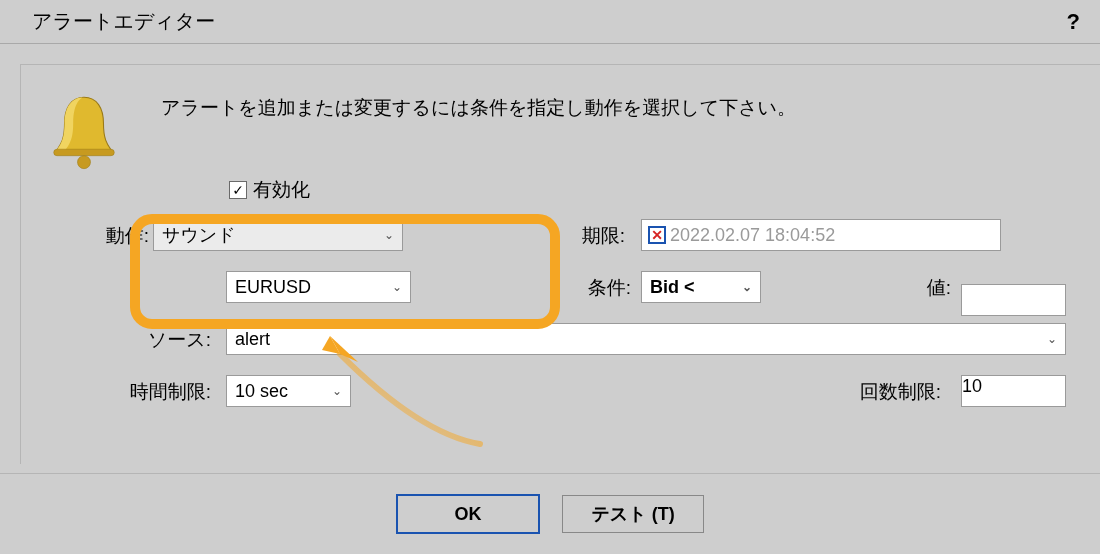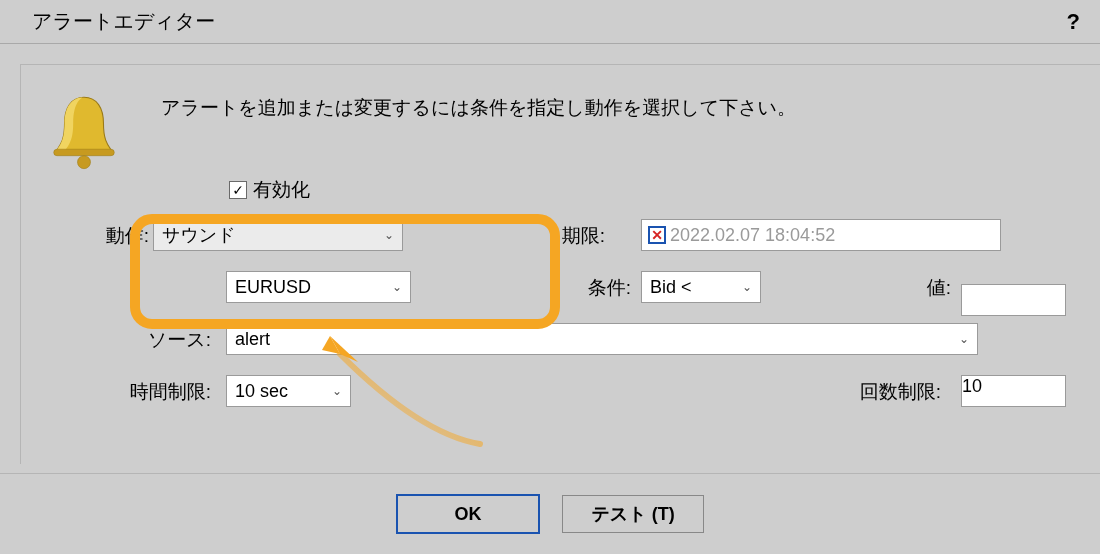--- a/index.html
+++ b/index.html
@@ -290,55 +290,55 @@
 
         <div class="row">
           <span class="lbl" style="left:-62px; width:130px;">動作:</span>
           <div class="ctl" style="left:72px;">
             <div class="combo flat" style="width:250px;">
               <span>サウンド</span>
               <span class="chev">⌄</span>
             </div>
           </div>
 
-          <span class="rlbl" style="left:464px; width:60px;">期限:</span>
+          <span class="rlbl" style="left:484px; width:60px;">期限:</span>
           <div class="expire-box" style="left:560px;">
             <span class="xmark">✕</span>
             <span>2022.02.07 18:04:52</span>
           </div>
         </div>
 
         <div class="row">
           <div class="ctl">
             <div class="combo" style="width:185px;">
               <span>EURUSD</span>
               <span class="chev">⌄</span>
             </div>
           </div>
 
           <span class="rlbl" style="left:490px; width:60px;">条件:</span>
           <div style="position:absolute; left:560px; top:0;">
-            <div class="combo" style="width:120px;">
+            <div class="combo" style="width:120px;font-weight:bold;">
               <span>Bid &lt;</span>
               <span class="chev">⌄</span>
             </div>
           </div>
 
           <span class="rlbl" style="left:830px; width:40px;">値:</span>
           <div style="position:absolute; left:880px; top:0;">
             <div class="textbox" style="width:105px;">
               <span></span>
             </div>
           </div>
         </div>
 
         <div class="row">
           <span class="lbl">ソース:</span>
           <div class="ctl">
-            <div class="combo" style="width:752px;">
+            <div class="combo" style="width:840px;">
               <span>alert</span>
               <span class="chev">⌄</span>
             </div>
           </div>
         </div>
 
         <div class="row">
           <span class="lbl">時間制限:</span>
           <div class="ctl">
             <div class="combo" style="width:125px;">

